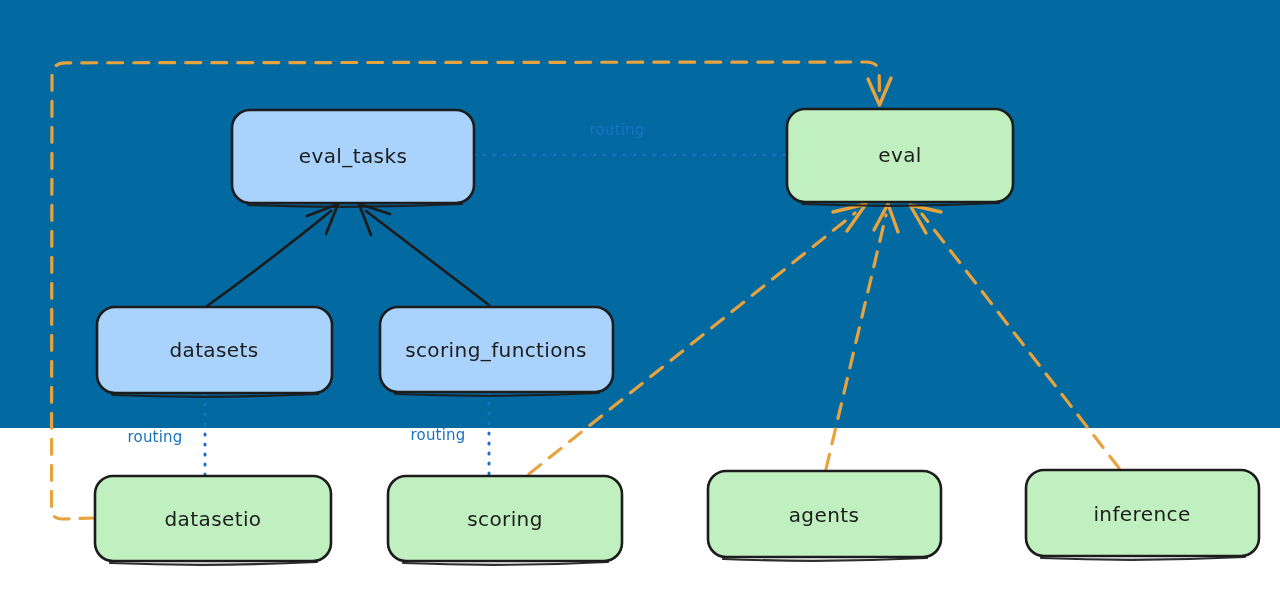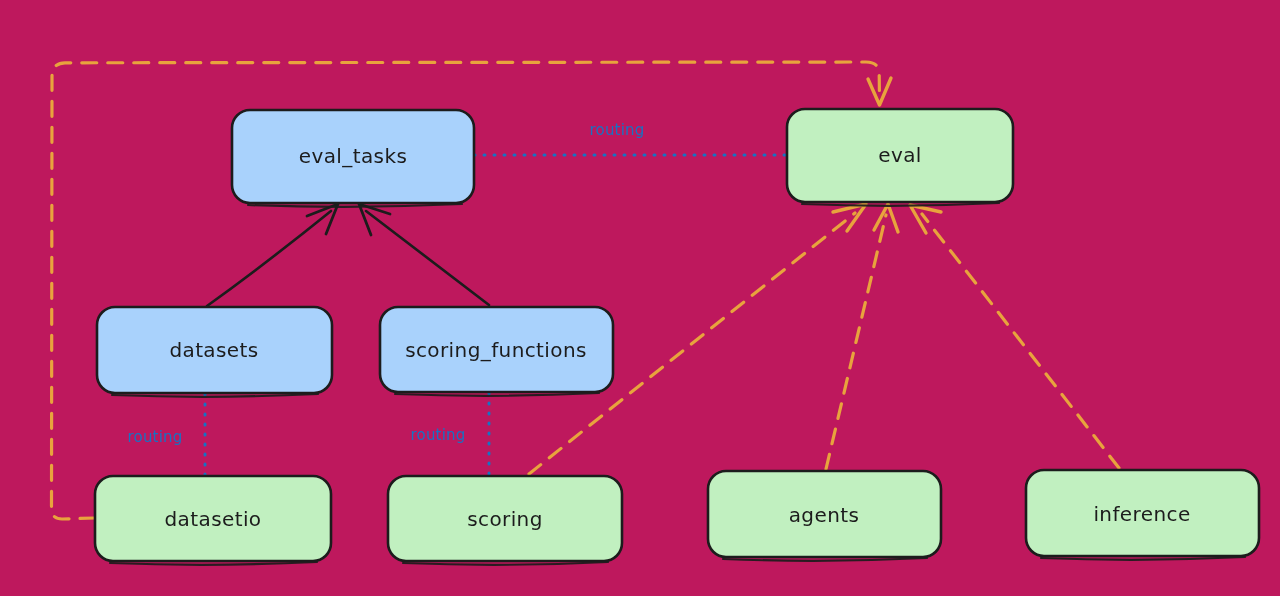--- a/index.html
+++ b/index.html
@@ -9,22 +9,22 @@
   }
   body {
     width: 1280px;
     height: 596px;
     overflow: hidden;
     font-family: "DejaVu Sans", sans-serif;
   }
   #diagram-root {
     position: relative;
     width: 1280px;
-    height: 596px;
-    background: #be185d;
+    height: 428px;
+    background: #0369a1;
     text-decoration: underline;
   }
   svg#diagram-canvas {
     position: absolute;
     top: 0;
     left: 0;
     width: 1280px;
     height: 596px;
     display: block;
   }

